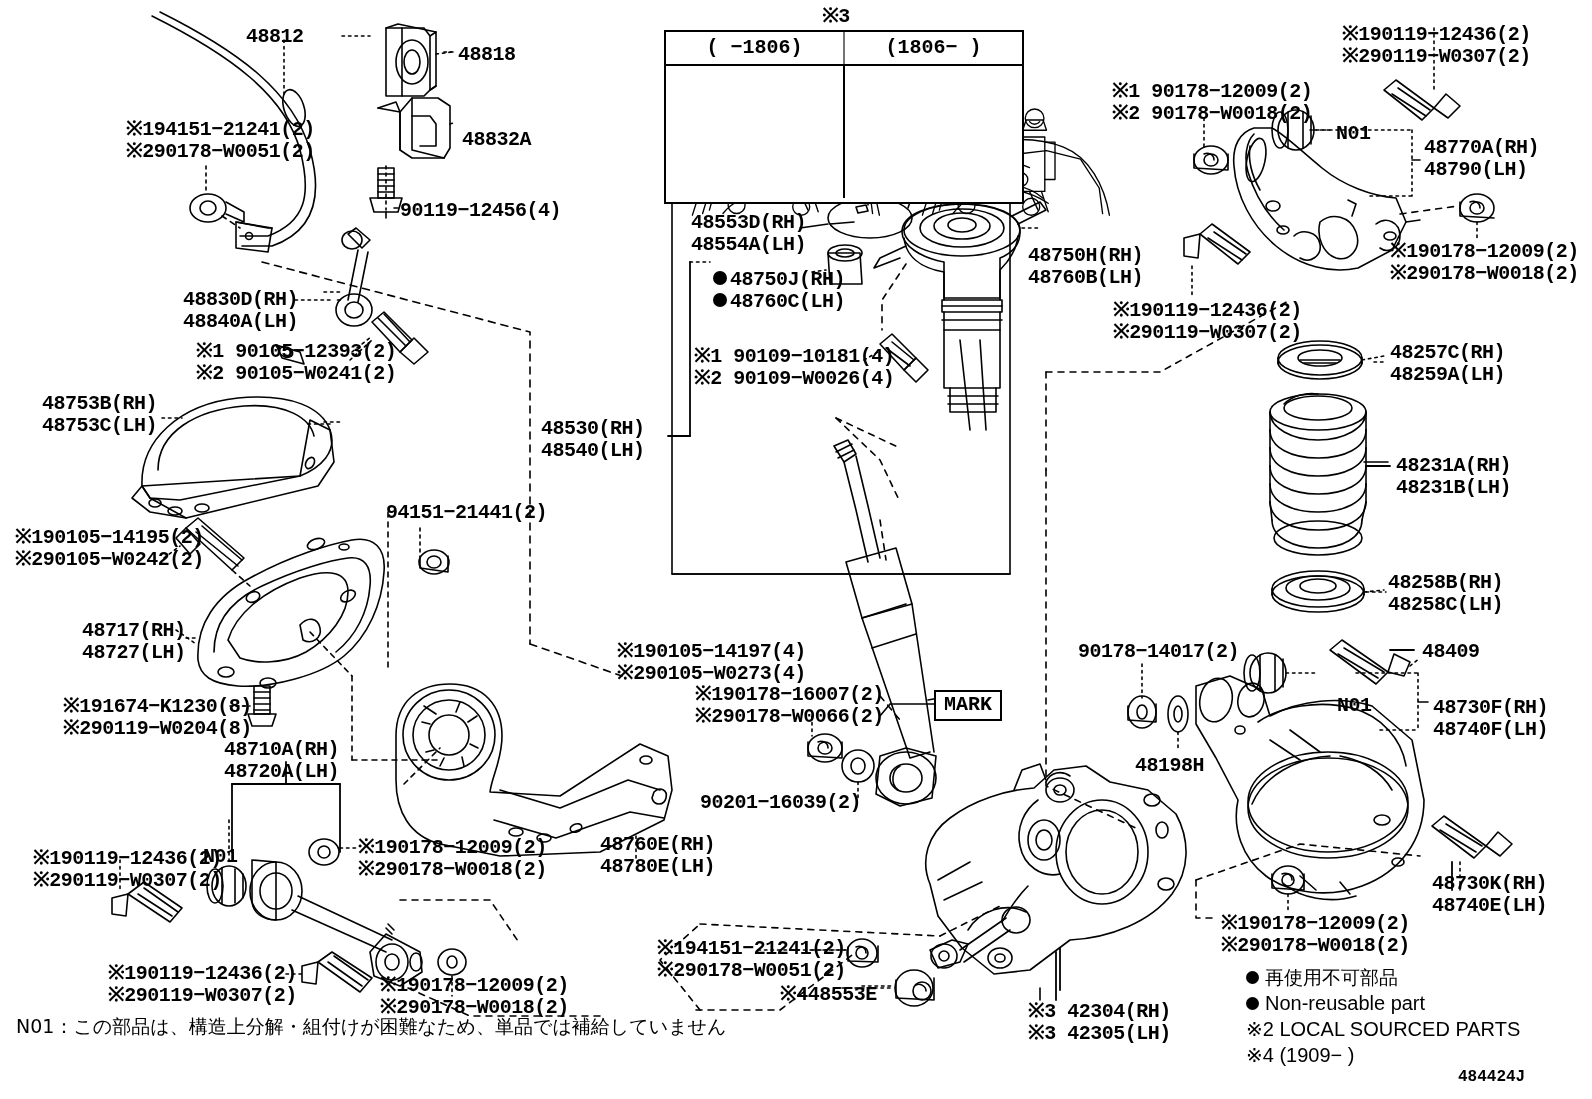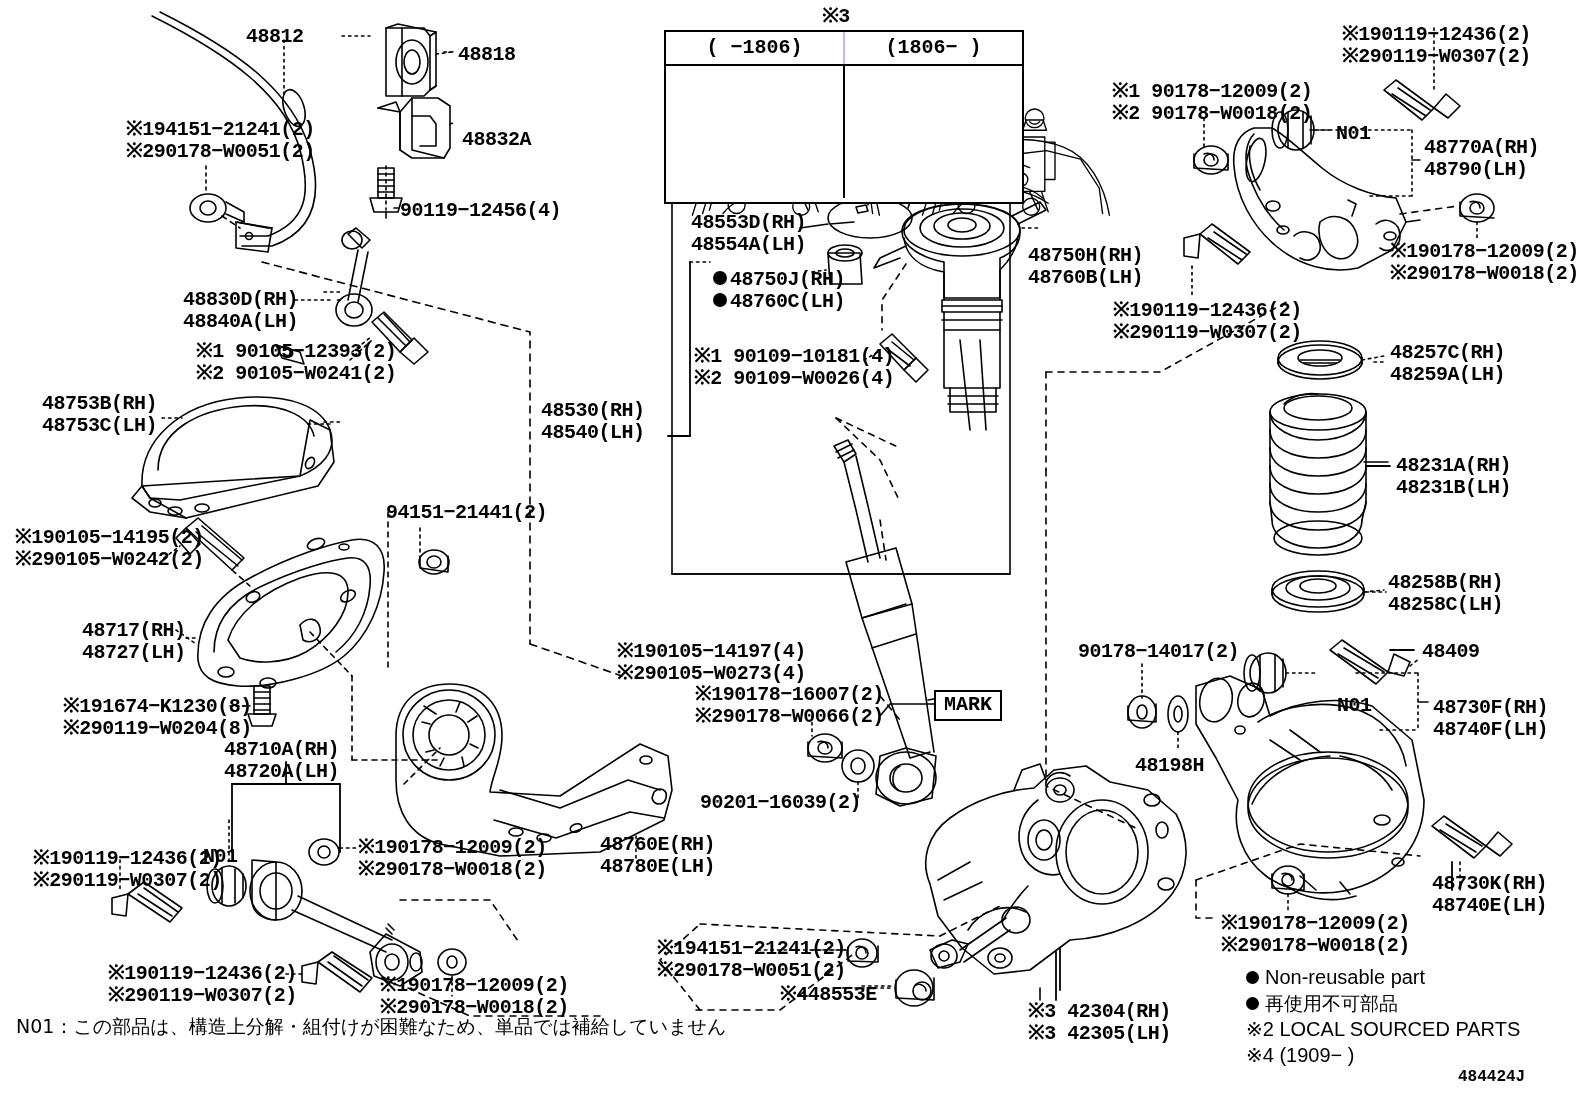--- a/index.html
+++ b/index.html
@@ -14,21 +14,21 @@
   .jp{font-family:"DejaVu Sans","Liberation Sans",sans-serif;font-weight:400;font-size:19px;letter-spacing:0px;}
   .legendtxt{font-family:"Liberation Sans","DejaVu Sans",sans-serif;font-weight:400;font-size:20px;line-height:26px;letter-spacing:0px;}
   .note{font-family:"Liberation Sans","DejaVu Sans",sans-serif;font-weight:400;font-size:19px;line-height:24px;letter-spacing:0px;}
   .dot{display:inline-block;width:13px;height:13px;border-radius:50%;background:#000;vertical-align:0px;margin-right:6px;}
   .markbox{position:absolute;border:2px solid #000;padding:1px 8px 3px 8px;font-size:20px;font-weight:700;
            font-family:"Liberation Mono","DejaVu Sans Mono",monospace;background:#fff;}
   .inset{position:absolute;border:2px solid #000;background:#fff;}
   .insetHdr{display:flex;border-bottom:2px solid #000;}
   .insetHdr>div{flex:1;text-align:center;font-size:20px;font-weight:700;padding:4px 0 5px 0;
                 font-family:"Liberation Mono","DejaVu Sans Mono",monospace;}
-  .insetHdr>div:first-child{border-right:2px solid #c4b5fd;}
+  .insetHdr>div:first-child{border-right:2px solid #737373;}
   .insetBody{display:flex;height:132px;}
   .insetBody>div{flex:1;position:relative;}
   .insetBody>div:first-child{border-right:2px solid #000;}
   .drawno{position:absolute;font-size:16px;font-weight:700;font-family:"Liberation Mono","DejaVu Sans Mono",monospace;}
 </style>
 </head>
 <body>
 
 <div id="stage">
 
@@ -561,21 +561,21 @@
       <div class="lbl two" style="left: 63px; top: 684px; margin-top: 12px;"><div><span>※191674−K1230(8)</span></div><div><span>※290119−W0204(8)</span></div></div>
       <div class="lbl two" style="left: 224px; top: 739px;"><div><span>48710A(RH)</span></div><div><span>48720A(LH)</span></div></div>
       <div class="lbl two" style="left: 203px; top: 846px;"><div><span>N01</span></div></div>
       <div class="lbl two" style="left: 33px; top: 848px;"><div><span>※190119−12436(2)</span></div><div><span>※290119−W0307(2)</span></div></div>
       <div class="lbl two" style="left: 358px; top: 837px;"><div><span>※190178−12009(2)</span></div><div><span>※290178−W0018(2)</span></div></div>
       <div class="lbl two" style="left: 108px; top: 963px;"><div><span>※190119−12436(2)</span></div><div><span>※290119−W0307(2)</span></div></div>
       <div class="lbl two" style="left: 380px; top: 975px;"><div><span>※190178−12009(2)</span></div><div><span>※290178−W0018(2)</span></div></div>
       <div class="lbl two" style="left: 691px; top: 212px;"><div><span>48553D(RH)</span></div><div><span>48554A(LH)</span></div></div>
       <div class="lbl two" style="left: 713px; top: 269px;"><div><span class="dot" style="margin-right: 3px; width: 14px; height: 14px;"></span><span>48750J(RH)</span></div><div><span class="dot" style="margin-right: 3px; width: 14px; height: 14px;"></span><span>48760C(LH)</span></div></div>
       <div class="lbl two" style="left: 694px; top: 346px;"><div><span>※1 90109−10181(4)</span></div><div><span>※2 90109−W0026(4)</span></div></div>
-      <div class="lbl two" style="left: 541px; top: 400px;"><div><span>48530(RH)</span></div><div><span>48540(LH)</span></div></div>
+      <div class="lbl two" style="left: 541px; top: 418px;"><div><span>48530(RH)</span></div><div><span>48540(LH)</span></div></div>
       <div class="lbl two" style="left: 617px; top: 641px;"><div><span>※190105−14197(4)</span></div><div><span>※290105−W0273(4)</span></div></div>
       <div class="lbl two" style="left: 695px; top: 684px;"><div><span>※190178−16007(2)</span></div><div><span>※290178−W0066(2)</span></div></div>
       <div class="lbl two" style="left: 700px; top: 792px;"><div><span>90201−16039(2)</span></div></div>
       <div class="lbl two" style="left: 600px; top: 834px;"><div><span>48760E(RH)</span></div><div><span>48780E(LH)</span></div></div>
       <div class="lbl two" style="left: 657px; top: 938px;"><div><span>※194151−21241(2)</span></div><div><span>※290178−W0051(2)</span></div></div>
       <div class="lbl two" style="left: 780px; top: 984px;"><div><span>※448553E</span></div></div>
       <div class="lbl two" style="left: 1028px; top: 1001px;"><div><span>※3 42304(RH)</span></div><div><span>※3 42305(LH)</span></div></div>
       <div class="lbl two" style="left: 1028px; top: 245px;"><div><span>48750H(RH)</span></div><div><span>48760B(LH)</span></div></div>
       <div class="lbl two" style="left: 1112px; top: 81px;"><div><span>※1 90178−12009(2)</span></div><div><span>※2 90178−W0018(2)</span></div></div>
       <div class="lbl two" style="left: 1342px; top: 24px;"><div><span>※190119−12436(2)</span></div><div><span>※290119−W0307(2)</span></div></div>
@@ -589,22 +589,22 @@
       <div class="lbl two" style="left: 1422px; top: 641px;"><div><span>48409</span></div></div>
       <div class="lbl two" style="left: 1078px; top: 641px;"><div><span>90178−14017(2)</span></div></div>
       <div class="lbl two" style="left: 1135px; top: 755px;"><div><span>48198H</span></div></div>
       <div class="lbl two" style="left: 1337px; top: 695px;"><div><span>N01</span></div></div>
       <div class="lbl two" style="left: 1433px; top: 697px;"><div><span>48730F(RH)</span></div><div><span>48740F(LH)</span></div></div>
       <div class="lbl two" style="left: 1432px; top: 873px;"><div><span>48730K(RH)</span></div><div><span>48740E(LH)</span></div></div>
       <div class="lbl two" style="left: 1221px; top: 913px;"><div><span>※190178−12009(2)</span></div><div><span>※290178−W0018(2)</span></div></div>
     </div>
 
 <div class="legendtxt" style="position:absolute;left:1246px;top:964px;">
+  <div><span class="dot"></span><span class="jp">再使用不可部品</span></div>
   <div><span class="dot"></span><span>Non-reusable part</span></div>
-  <div><span class="dot"></span><span class="jp">再使用不可部品</span></div>
   <div>※2 LOCAL SOURCED PARTS</div>
   <div>※4 (1909−        )</div>
 </div>
 
 <div class="drawno" style="left:1458px;top:1068px;">484424J</div>
 
 <div class="note" style="position:absolute;left:16px;top:1014px;width:760px;">
   <span class="jp">N01：この部品は、構造上分解・組付けが困難なため、単品では補給していません</span>
 </div>
 

